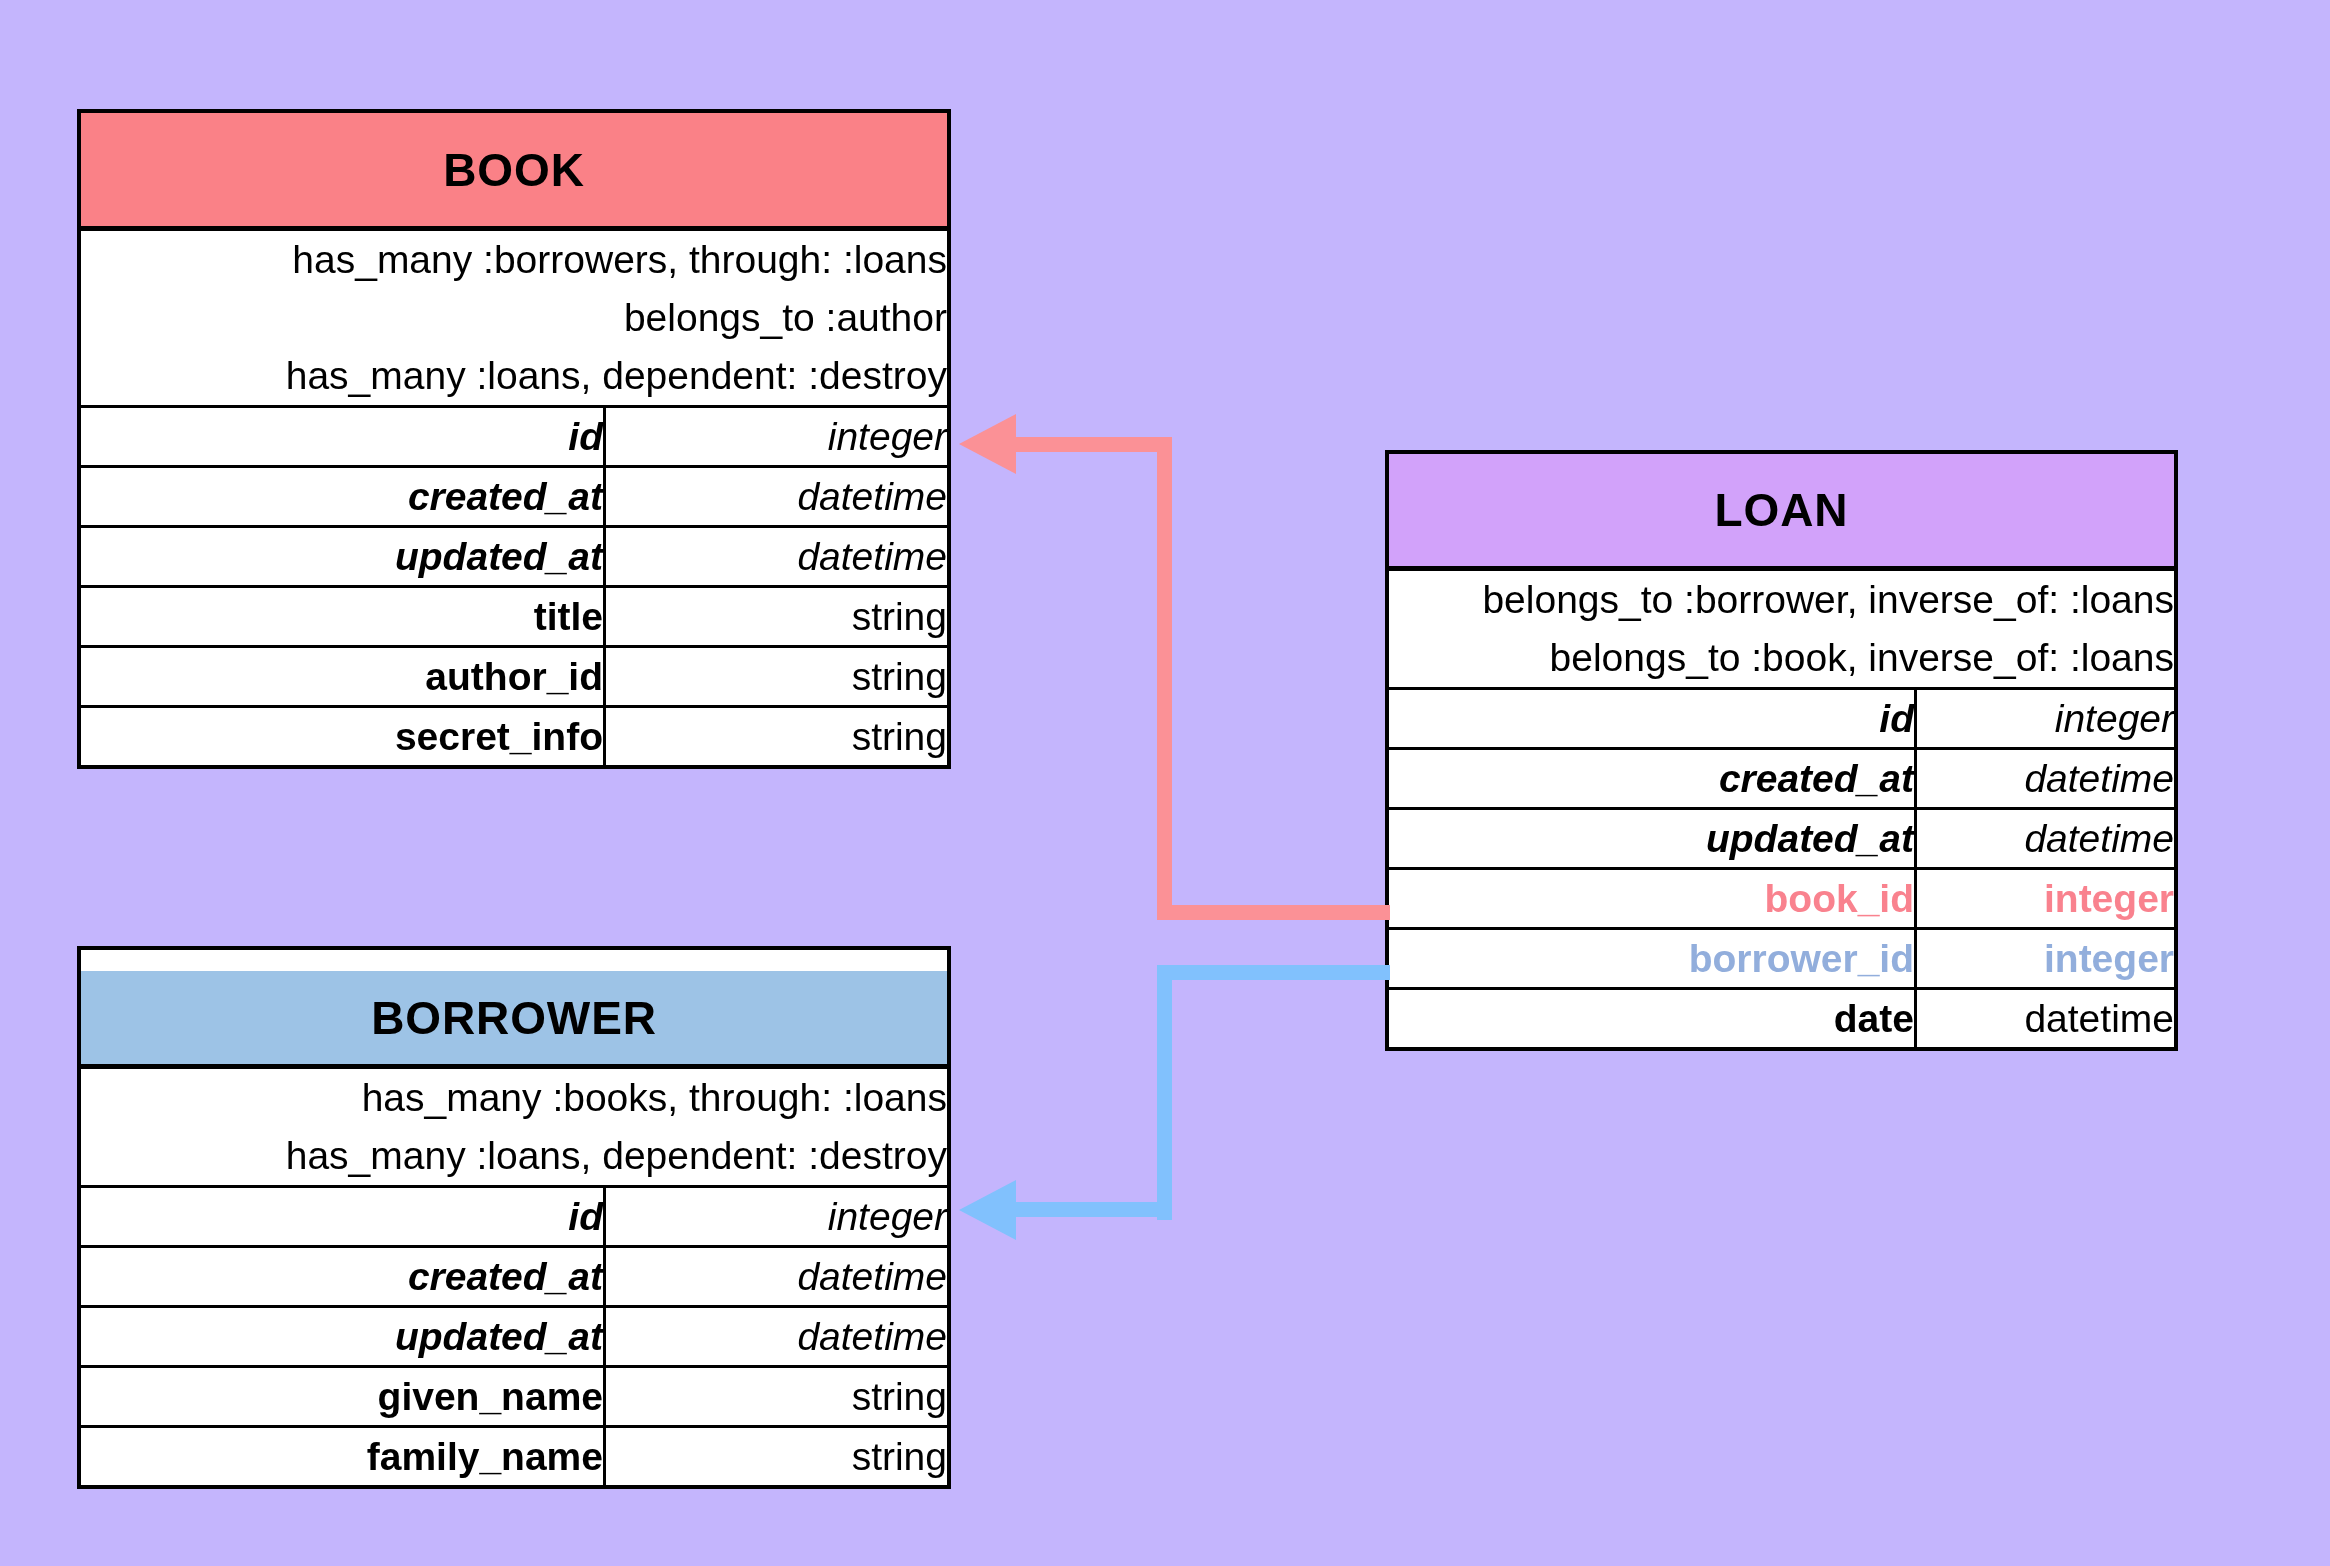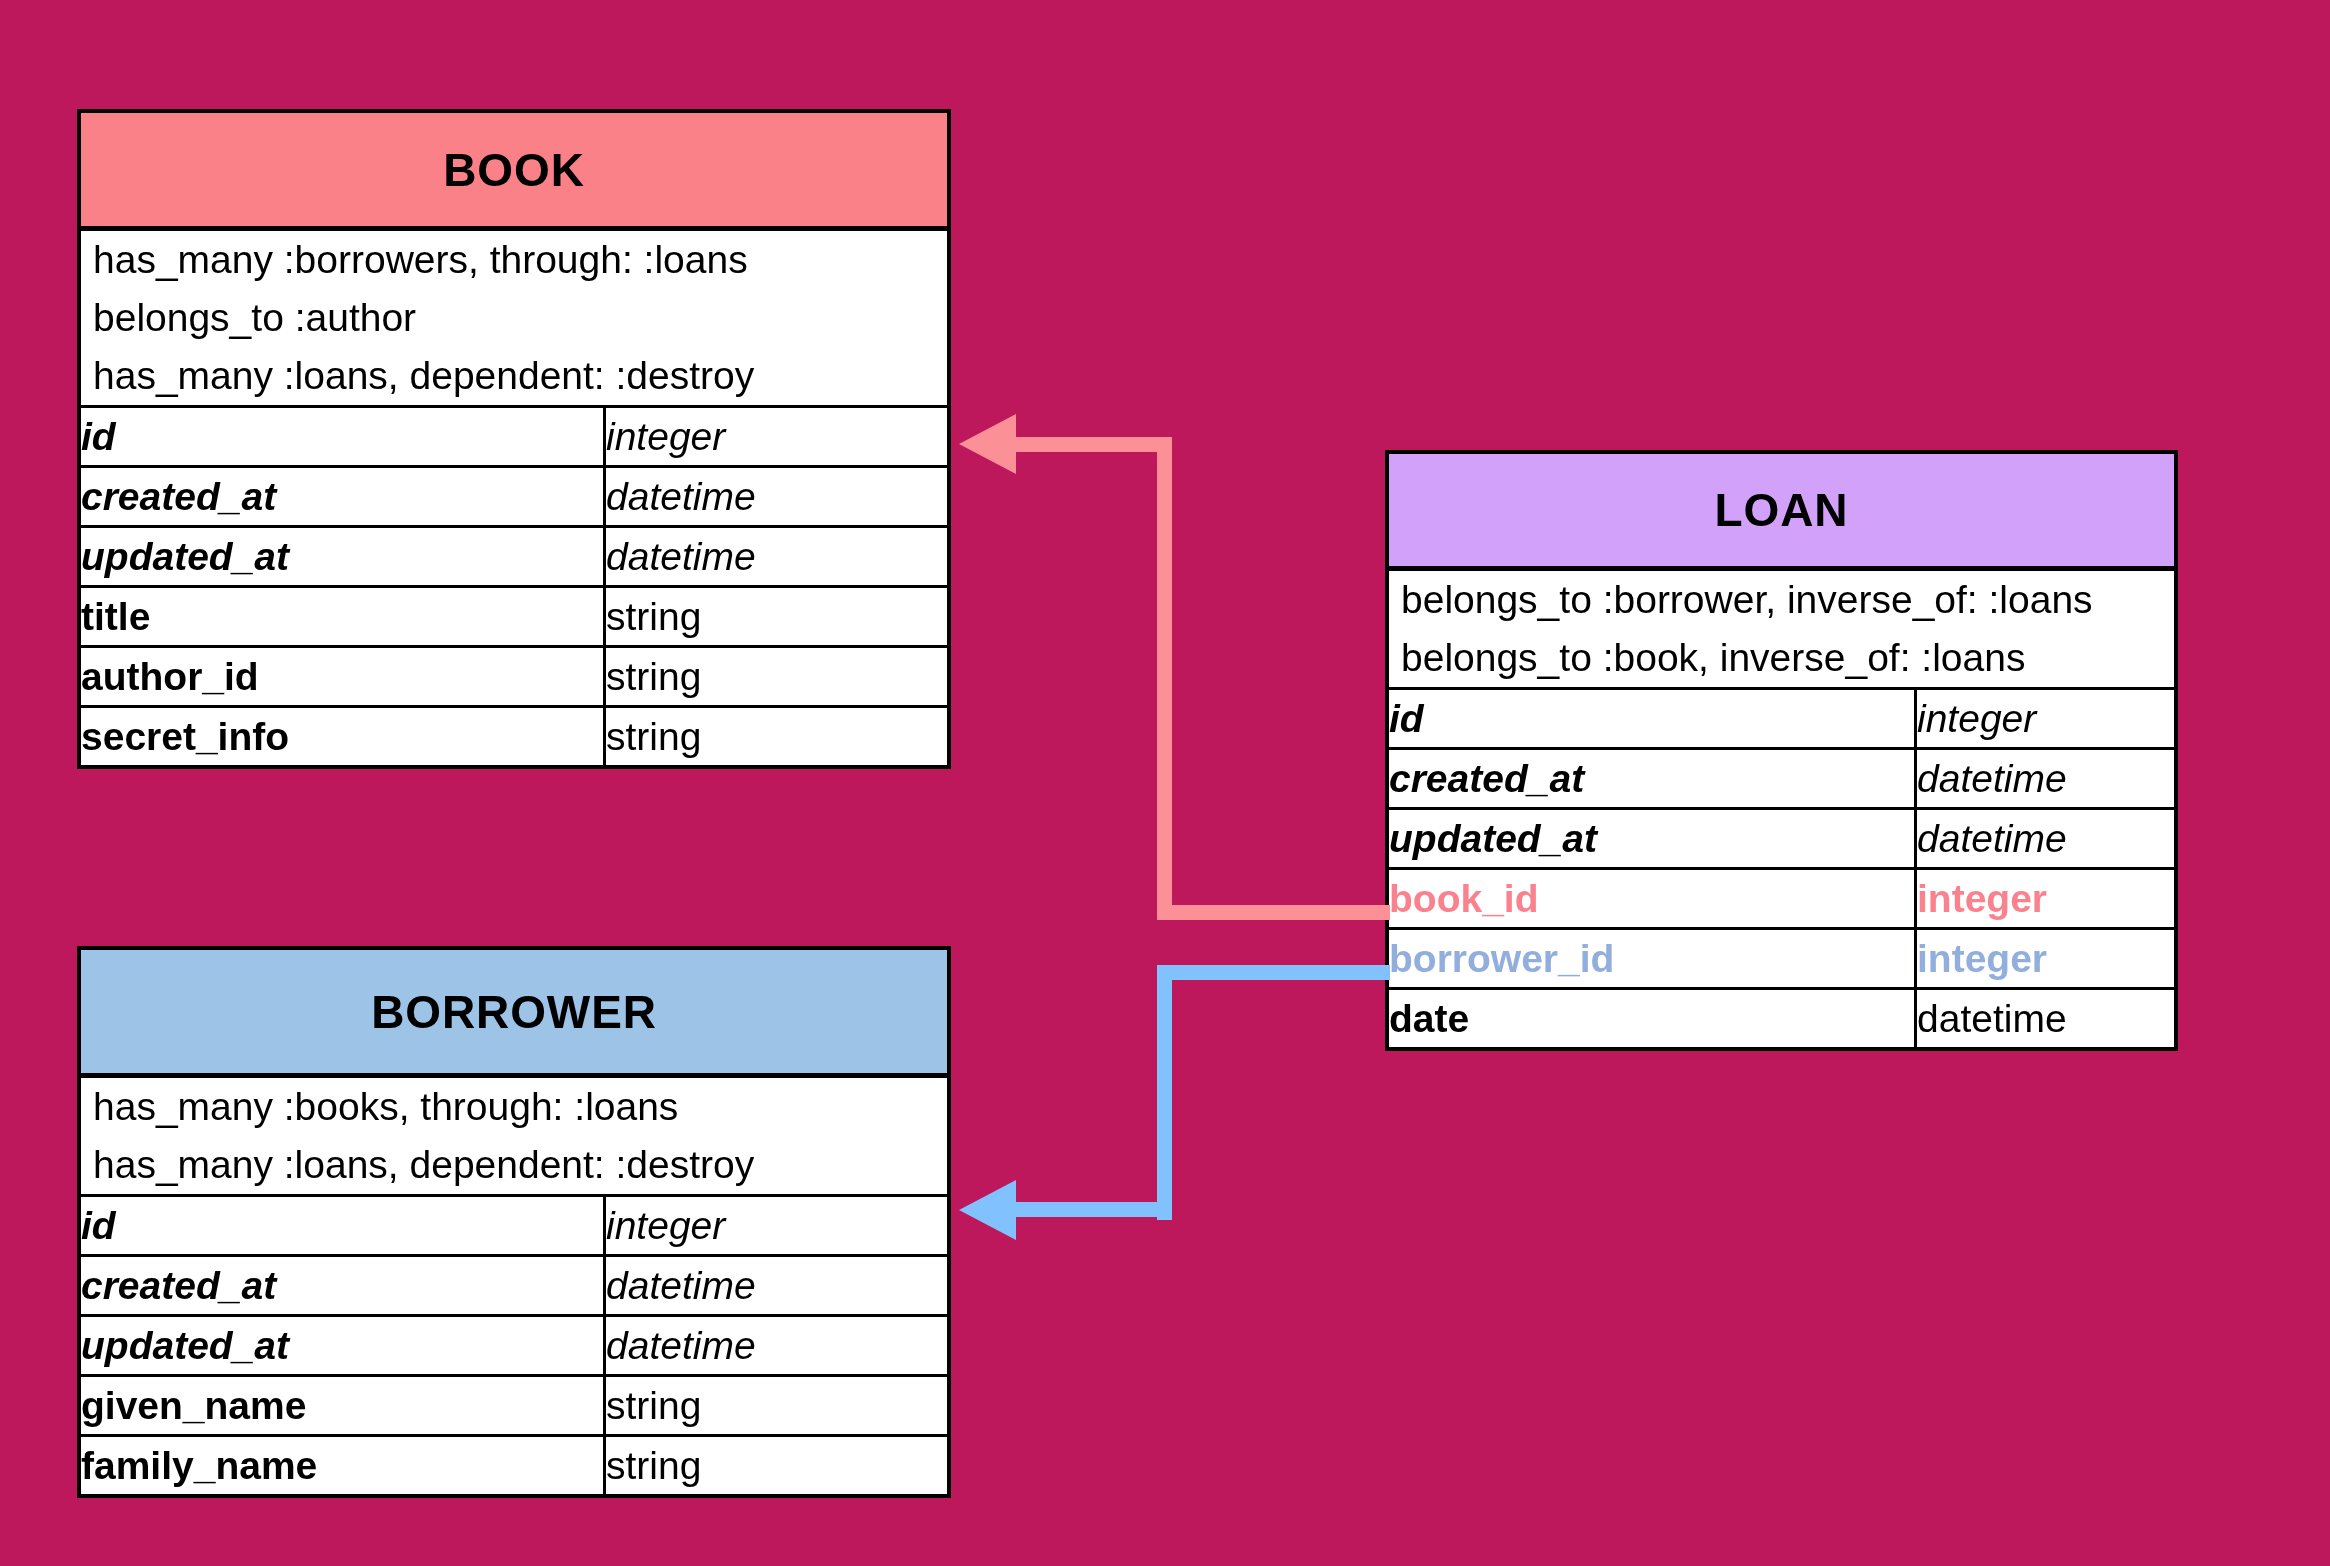--- a/index.html
+++ b/index.html
@@ -1,23 +1,24 @@
 <!DOCTYPE html>
 <html style="font-size:13.7px"><head>
 <meta charset="utf-8">
 <style>
   html, body { margin: 0; padding: 0; background: #ffffff; }
   #canvas {
     position: relative;
     width: 2330px;
     height: 1566px;
-    background: #be185d;
+    background: #c4b5fd;
     font-family: "Liberation Sans", sans-serif;
     color: #000;
     overflow: hidden;
+    text-align: right;
   }
 
   
   .etable {
     position: absolute;
     box-sizing: border-box;
     border: 4.3px solid #000;
     background: #fff;
   }
   .etable .thead {
@@ -63,21 +64,21 @@
   .etable .attr-row.magic .cell.type { font-style: italic; }
   .etable .attr-row.fk .cell.name,
   .etable .attr-row.fk .cell.type { font-weight: bold; }
 
   
   #book-table     { left: 77px;   top: 109px;  width: 874px; }
   #book-table .thead { height: 118px; }
   #book-table .cell.name, #borrower-table .cell.name { width: 522px; }
 
   #borrower-table { left: 77px;   top: 946px; width: 874px; }
-  #borrower-table .thead { height: 128px; }
+  #borrower-table .thead { height: 98px; margin-top: 21px; }
 
   #loan-table     { left: 1385px; top: 450px;  width: 793px; }
   #loan-table .thead { height: 117px; }
   #loan-table .cell.name { width: 525px; }
 
   
   .seg { position: absolute; }
   .arrowhead {
     position: absolute;
     width: 0; height: 0;

